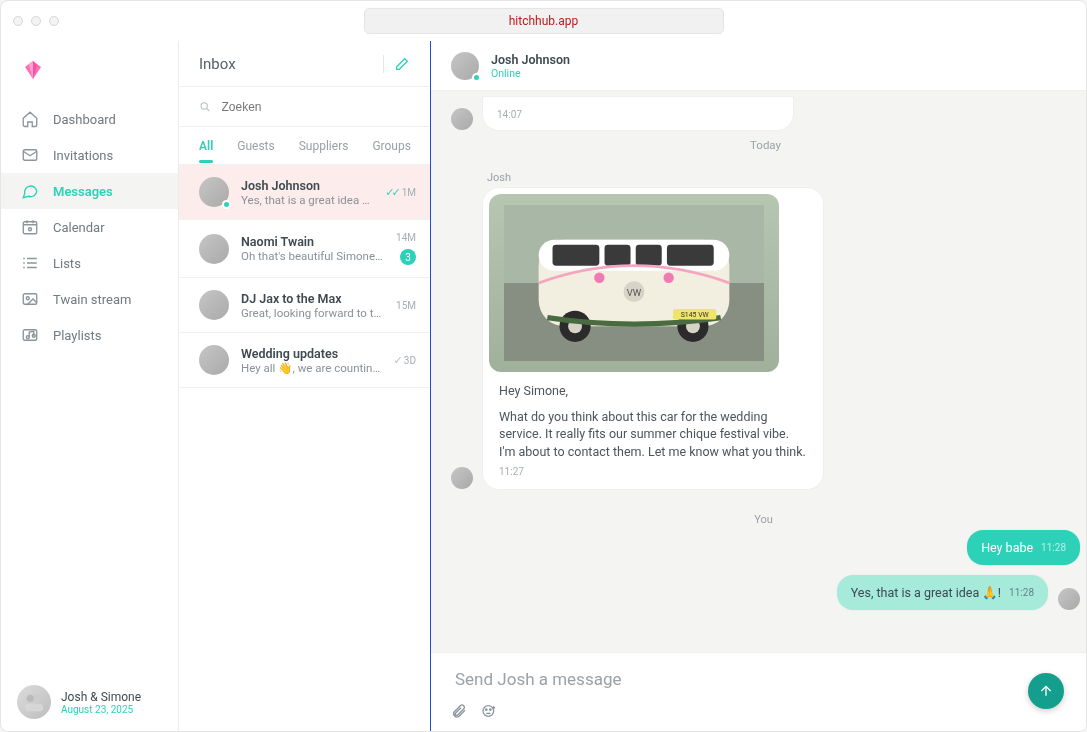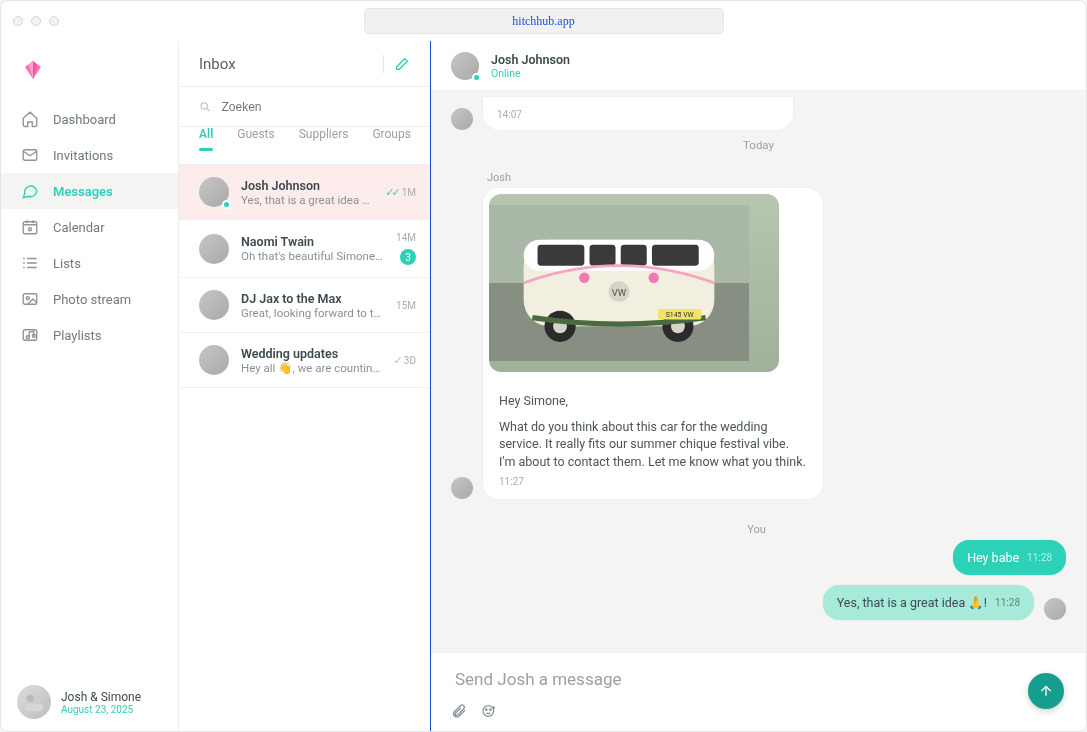--- a/index.html
+++ b/index.html
@@ -1,21 +1,21 @@
 <!DOCTYPE html>
 <html><head>
 <meta charset="utf-8">
 <style>
   * { box-sizing: border-box; margin: 0; padding: 0; }
   body { font-family: -apple-system, BlinkMacSystemFont, "Segoe UI", Roboto, Helvetica, Arial, sans-serif; background: #f5f5f5; }
   .window { width: 1087px; height: 732px; background: #fff; border: 1px solid #e5e5e5; border-radius: 8px; overflow: hidden; display: flex; flex-direction: column; position: relative; }
   .titlebar { height: 40px; display: flex; align-items: center; padding: 0 12px; position: relative; }
   .traffic { display: flex; gap: 8px; }
   .dot { width: 10px; height: 10px; border-radius: 50%; border: 1px solid #d6d6d6; background: #f3f3f3; }
-  .url-bar { position: absolute; left: 50%; transform: translateX(-50%); width: 360px; height: 26px; background: #f1f1f1; border: 1px solid #e5e5e5; border-radius: 5px; display: flex; align-items: center; justify-content: center; font-size: 12px; color: #1d4ed8; font-family: Liberation Serif, serif; }
+  .url-bar { position: absolute; left: 50%; transform: translateX(-50%); width: 360px; height: 26px; background: #f1f1f1; border: 1px solid #e5e5e5; border-radius: 5px; display: flex; align-items: center; justify-content: center; font-size: 12px; color: #b91c1c; }
   .main { flex: 1; display: flex; min-height: 0; }
   
   .sidebar { width: 178px; border-right: 1px solid #ececec; display: flex; flex-direction: column; justify-content: space-between; }
   .logo-wrap { height: 56px; display: flex; align-items: center; padding-left: 20px; }
   .logo { width: 24px; height: 24px; }
   .nav { display: flex; flex-direction: column; padding-top: 4px; }
   .nav-item { display: flex; align-items: center; gap: 14px; height: 36px; padding: 0 20px; font-size: 13px; color: #707a80; cursor: pointer; }
   .nav-item.active { background: #f4f4f3; color: #2cd1b8; font-weight: 600; }
   .nav-item.active .nav-icon svg { stroke: #2cd1b8; }
   .nav-icon { width: 18px; height: 18px; display: flex; align-items: center; justify-content: center; }
@@ -26,21 +26,21 @@
   .couple-date { font-size: 10px; color: #2cd1b8; }
   
   .inbox { width: 252px; border-right: 1px solid #1d4ed8; display: flex; flex-direction: column; background: #fff; }
   .inbox-header { height: 46px; display: flex; align-items: center; justify-content: space-between; padding: 0 20px; border-bottom: 1px solid #efefef; }
   .inbox-title { font-size: 15px; color: #56616a; }
   .compose { display: flex; align-items: center; gap: 10px; color:#9aa1a7;}
   .compose .vline { width:1px; height:18px; background:#e6e6e6;}
   .compose svg { stroke:#2cd1b8;}
   .search { height: 40px; display: flex; align-items: center; gap: 10px; padding: 0 20px; border-bottom: 1px solid #efefef; }
   .search input { border: none; outline: none; font-size: 12px; color: #888; width: 100%; }
-  .tabs { height: 38px; display: flex; align-items: flex-start; gap: 24px; padding: 0 20px; border-bottom: 1px solid #efefef; font-size: 12px; color: #9aa1a7; }
+  .tabs { height: 38px; display: flex; align-items: center; gap: 24px; padding: 0 20px; border-bottom: 1px solid #efefef; font-size: 12px; color: #9aa1a7; }
   .tab { cursor: pointer; position: relative; }
   .tab.active { color: #2cd1b8; font-weight: 600; }
   .tab.active::after { content:""; position:absolute; bottom:-10px; left:0; width:14px; height:3px; background:#2cd1b8; border-radius:2px;}
   .convos { flex:1; overflow:auto; }
   .convo { display:flex; align-items:center; gap:12px; padding:12px 14px 12px 20px; border-bottom:1px solid #f1f1f1; cursor:pointer; position:relative; }
   .convo.active { background:#fdecec; }
   .convo-avatar { width:30px; height:30px; border-radius:50%; background:linear-gradient(135deg,#c6c6c6,#a9a9a9); position:relative; flex-shrink:0; }
   .presence { position:absolute; right:-2px; bottom:-2px; width:9px; height:9px; border-radius:50%; background:#2cd1b8; border:2px solid #fff; }
   .convo-mid { flex:1; min-width:0; }
   .convo-name { font-size:12.5px; font-weight:600; color:#3f4a50; }
@@ -49,33 +49,33 @@
   .convo-time { font-size:10px; color:#a7aeb4; }
   .checks { color:#2cd1b8; font-size:11px; letter-spacing:-3px; }
   .checks.grey { color:#b7bec3; }
   .badge { background:#2cd1b8; color:#fff; font-size:10px; width:16px; height:16px; border-radius:50%; display:flex; align-items:center; justify-content:center; }
   
   .chat { flex:1; display:flex; flex-direction:column; background:#f4f4f3; min-width:0; }
   .chat-header { height:50px; background:#fff; border-bottom:1px solid #efefef; display:flex; align-items:center; gap:12px; padding:0 20px; }
   .chat-avatar { width:28px; height:28px; border-radius:50%; background:linear-gradient(135deg,#c6c6c6,#a9a9a9); position:relative; }
   .chat-name { font-size:12.5px; font-weight:600; color:#3f4a50; }
   .chat-status { font-size:10.5px; color:#2cd1b8; }
-  .chat-scroll { flex:1; overflow:auto; padding: 0 20px 10px 20px; }
+  .chat-scroll { flex:1; overflow:auto; padding: 0 6px 10px 20px; }
   .msg-row { display:flex; gap:10px; align-items:flex-end; margin-bottom:10px;}
   .msg-row.you { justify-content:flex-end; }
   .msg-avatar { width:22px; height:22px; border-radius:50%; background:linear-gradient(135deg,#c6c6c6,#a9a9a9); flex-shrink:0; }
   .bubble { background:#fff; border-radius:16px; padding:10px 14px; max-width:340px; font-size:12.5px; color:#4c565c; position:relative; box-shadow: 0 0 0 1px rgba(0,0,0,0.02);}
   .bubble .time { font-size:10px; color:#a7aeb4; margin-top:6px; display:block;}
   .bubble.you { background:#2cd1b8; color:#fff; }
   .bubble.you-light { background:#a6ead9; color:#3f4a50;}
   .bubble-inline { display:flex; align-items:center; gap:8px;}
   .bubble-inline .inline-text {color:inherit;}
   .bubble-inline .inline-time {font-size:10px; opacity:0.65;}
   .bubble.with-image { padding:6px 6px 12px 6px; max-width:340px;}
-  .bubble.with-image .img { width:290px; height:178px; border-radius:12px; background:linear-gradient(#b7c6b1,#9fb09b); margin-bottom:20px; display:flex; align-items:center; justify-content:flex-start;}
+  .bubble.with-image .img { width:290px; height:178px; border-radius:12px; background:linear-gradient(#b7c6b1,#9fb09b); margin-bottom:10px; display:flex; align-items:center; justify-content:center;}
   .bubble.with-image p { padding:0 10px; line-height:1.4; }
   .day-label { text-align:center; font-size:11.5px; color:#9aa1a7; margin:8px 0 12px 0; }
   .sender-label { font-size:11px; color:#9aa1a7; margin:19px 0 4px 36px;}
   .you-label { text-align:center; font-size:11px; color:#9aa1a7; margin:24px 4px 4px 0;}
   
   .composer { background:#fff; border-top:1px solid #efefef; padding:10px 20px 12px 20px; }
   .composer-input { font-size:17px; color:#9aa1a7; padding:6px 0 14px 4px; }
   .composer-tools { display:flex; gap:14px; align-items:center; }
   .composer-tools svg { stroke:#8b959b; }
   .fab { position:absolute; right:22px; bottom:22px; width:36px; height:36px; border-radius:50%; background:#149e8e; display:flex; align-items:center; justify-content:center; cursor:pointer; box-shadow:0 2px 6px rgba(0,0,0,0.2);}
@@ -157,21 +157,21 @@
             <span>Lists</span>
           </div>
           <div class="nav-item">
             <span class="nav-icon">
               <svg width="18" height="18" viewBox="0 0 24 24" fill="none" stroke-width="1.8">
                 <rect x="3" y="5" width="18" height="14" rx="2"></rect>
                 <circle cx="9" cy="11" r="2"></circle>
                 <path d="M21 17l-5-5-8 8"></path>
               </svg>
             </span>
-            <span>Photo stream</span>
+            <span>Twain stream</span>
           </div>
           <div class="nav-item">
             <span class="nav-icon">
               <svg width="18" height="18" viewBox="0 0 24 24" fill="none" stroke-width="1.8">
                 <rect x="3" y="5" width="18" height="14" rx="2"></rect>
                 <circle cx="9" cy="15" r="2"></circle>
                 <path d="M11 15V8l6-1v6"></path>
                 <circle cx="17" cy="13" r="2"></circle>
               </svg>
             </span>

